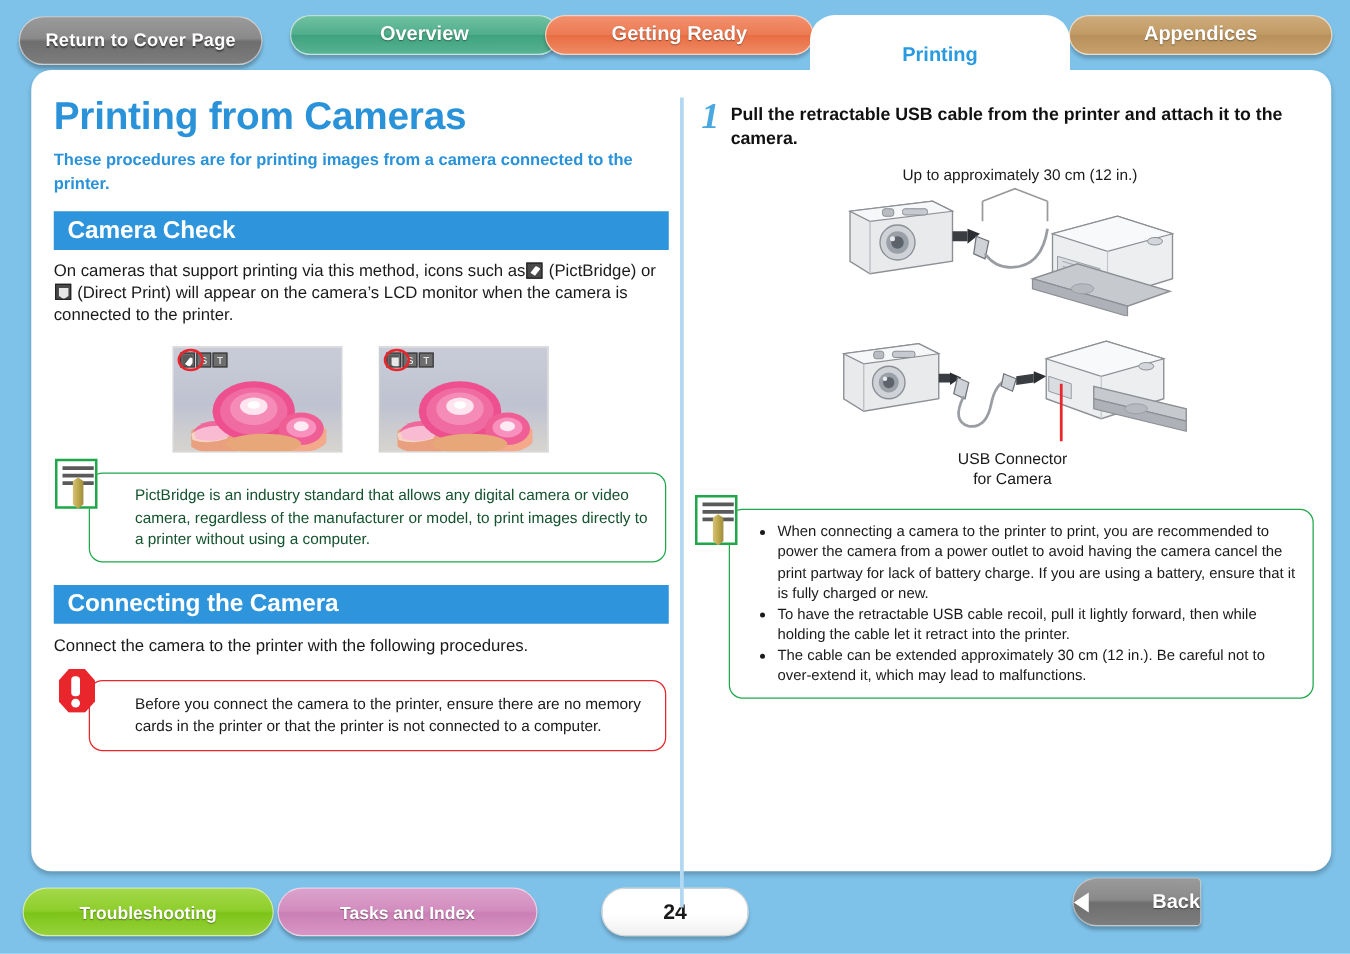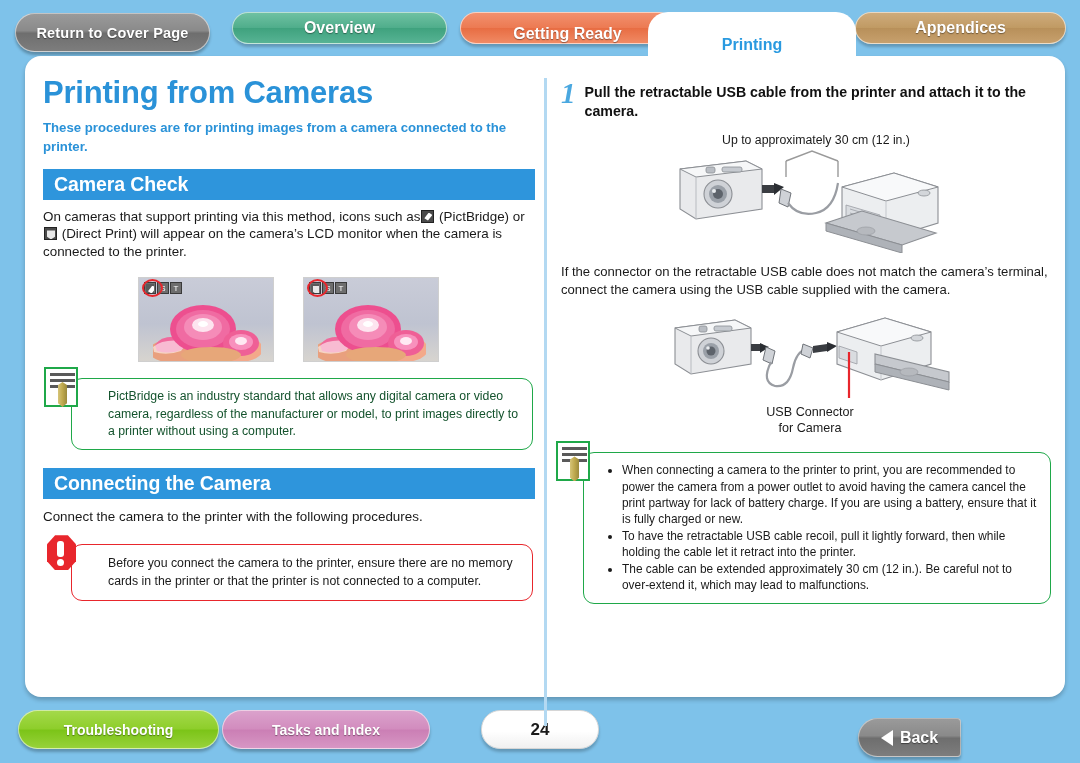--- a/index.html
+++ b/index.html
@@ -41,23 +41,23 @@
     border-top-left-radius: 22px; border-top-right-radius: 22px;
     border-bottom-left-radius: 22px; border-bottom-right-radius: 22px;
     font-size: 16px; font-weight: bold; color: #fff;
     text-shadow: 0 1px 1px rgba(0,0,0,.40);
     border: 1px solid rgba(255,255,255,.6);
     box-shadow: 0 3px 3px rgba(0,0,0,.22);
     cursor: pointer; user-select: none;
   }
   #tab-overview { left: 232px; width: 215px;
     background: linear-gradient(to bottom, #6fc1a2 0%, #4fad8b 50%, #3fa27e 51%, #57b394 100%); }
-  #tab-getting-ready { left: 460px; width: 215px;
+  #tab-getting-ready { left: 436px; width: 215px;
     background: linear-gradient(to bottom, #f2906e 0%, #ec7a52 50%, #e86d43 51%, #f08койка 100%);
-    background: linear-gradient(to bottom, #f2906e 0%, #ec7a52 50%, #e86d43 51%, #f08a64 100%); align-items: flex-end; }
+    background: linear-gradient(to bottom, #f2906e 0%, #ec7a52 50%, #e86d43 51%, #f08a64 100%); }
   #tab-appendices { left: 855px; width: 211px;
     background: linear-gradient(to bottom, #ceab7c 0%, #c09a63 50%, #b8905a 51%, #c7a06d 100%); }
   #tab-printing {
     left: 648px; width: 208px; top: 12px; height: 50px;
     background: #ffffff;
     color: #2a9ae0;
     text-shadow: none;
     border: none;
     border-top-left-radius: 20px; border-top-right-radius: 20px;
     border-bottom-left-radius: 0; border-bottom-right-radius: 0;
@@ -241,22 +241,22 @@
   #btn-page {
     left: 481px; top: 10px; width: 118px; height: 39px;
     background: linear-gradient(to bottom, #ffffff 0%, #ffffff 55%, #f0f0f0 100%);
     border-radius: 19px; border: 1px solid #d6d6d6;
     box-shadow: 0 3px 3px rgba(0,0,0,.22);
     display: flex; align-items: center; justify-content: center;
     color: #1a1a1a; font-size: 17px; font-weight: bold; text-shadow: none;
     position: absolute; user-select: none;
   }
   .navbtn {
-    position: absolute; top: 18px; height: 39px;
-    display: flex; align-items: center; justify-content: center; gap: 7px;
+    position: absolute; top: 2px; height: 39px;
+    display: flex; align-items: center; justify-content: space-between; gap: 7px;
     background: linear-gradient(to bottom, #9a9a9a 0%, #8a8a8a 45%, #6e6e6e 52%, #7d7d7d 100%);
     color: #fff; font-size: 16px; font-weight: bold;
     text-shadow: 0 1px 1px rgba(0,0,0,.45);
     box-shadow: 0 3px 3px rgba(0,0,0,.25);
     border: 1px solid rgba(255,255,255,.45);
     cursor: pointer; user-select: none;
   }
   #btn-back { left: 858px; width: 103px;
     border-top-left-radius: 20px; border-bottom-left-radius: 20px;
     border-top-right-radius: 4px; border-bottom-right-radius: 4px; }
@@ -427,21 +427,20 @@
 
         <path d="M180 58 L214 68 L214 82 L180 72 Z" fill="#d9dce0" stroke="#9a9da3" stroke-width=".8"></path>
         <path d="M184 62 L210 70 M184 66 L210 74 M184 70 L210 78" stroke="#a8abb1" stroke-width="1"></path>
 
         <path d="M160 76 L236 98 L270 86 L196 64 Z" fill="#c6c9ce" stroke="#8c8f94" stroke-width="1.1"></path>
         <path d="M160 76 L160 84 L236 106 L236 98 Z" fill="#aeb2b8" stroke="#8c8f94" stroke-width="1"></path>
         <ellipse cx="200" cy="84" rx="9" ry="4" fill="#b6b9be" stroke="#999ca2" stroke-width=".7"></ellipse>
       </svg>
     </div>
 
-    <div class="rtext">If the connector on the retractable USB cable does not match the camera’s terminal, connect the camera using the USB cable supplied with the camera.</div>
 
     <div class="fig" style="margin-top:8px">
       <svg width="290" height="100" viewBox="0 0 290 100">
 
         <path d="M14 22 L74 14 L90 22 L90 58 L30 68 L14 58 Z" fill="#e9eaec" stroke="#8c8f94" stroke-width="1.1"></path>
         <path d="M14 22 L74 14 L90 22 L30 30 Z" fill="#f6f7f8" stroke="#8c8f94" stroke-width="1"></path>
         <path d="M30 30 L30 68" stroke="#b8bbc0" stroke-width="1"></path>
         <circle cx="50" cy="45" r="13" fill="#cfd2d7" stroke="#8c8f94" stroke-width="1.1"></circle>
         <circle cx="50" cy="45" r="8" fill="#9aa0a8"></circle>
         <circle cx="50" cy="45" r="4.5" fill="#5d636b"></circle>

